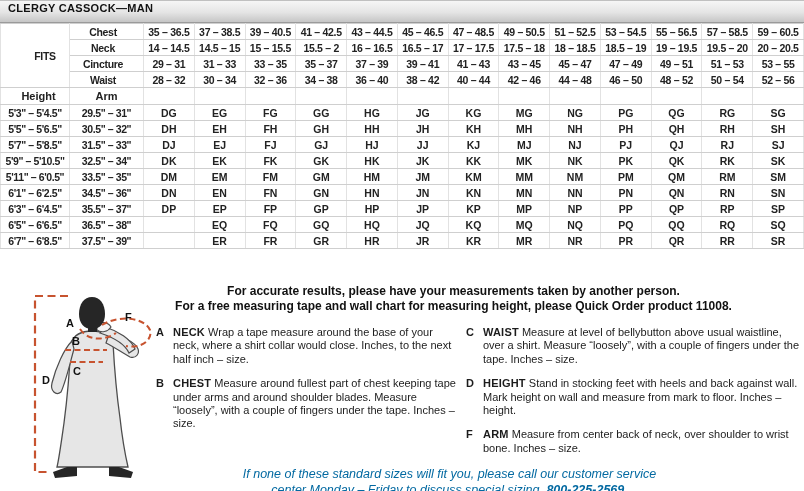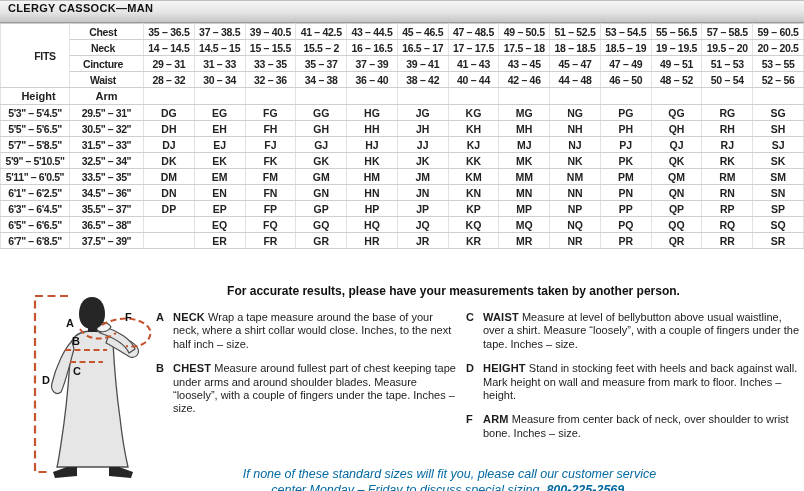--- a/index.html
+++ b/index.html
@@ -353,20 +353,21 @@
         <text x="68" y="54">B</text>
         <text x="69" y="84">C</text>
         <text x="38" y="93">D</text>
         <text x="121" y="30">F</text>
       </g>
     </svg>
 
     <div class="content">
       <div class="notes">
         <div>For accurate results, please have your measurements taken by another person.</div>
+        <div>For a free measuring tape and wall chart for measuring height, please Quick Order product 11008.</div>
       </div>
 
       <div class="instructions">
         <div class="inst-col-left">
           <div class="inst-item">
             <span class="letter">A</span>
             <p><b>NECK</b> <span>Wrap a tape measure around the base of your neck, where a shirt collar would close. Inches, to the next half inch – size.</span></p>
           </div>
           <div class="inst-item">
             <span class="letter">B</span>

